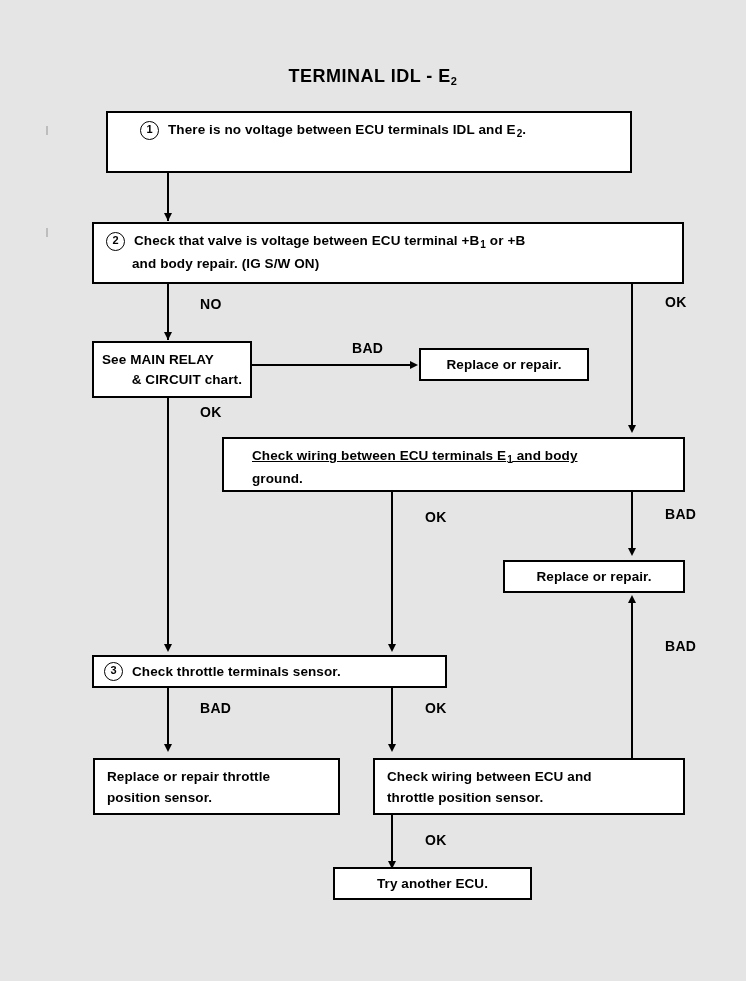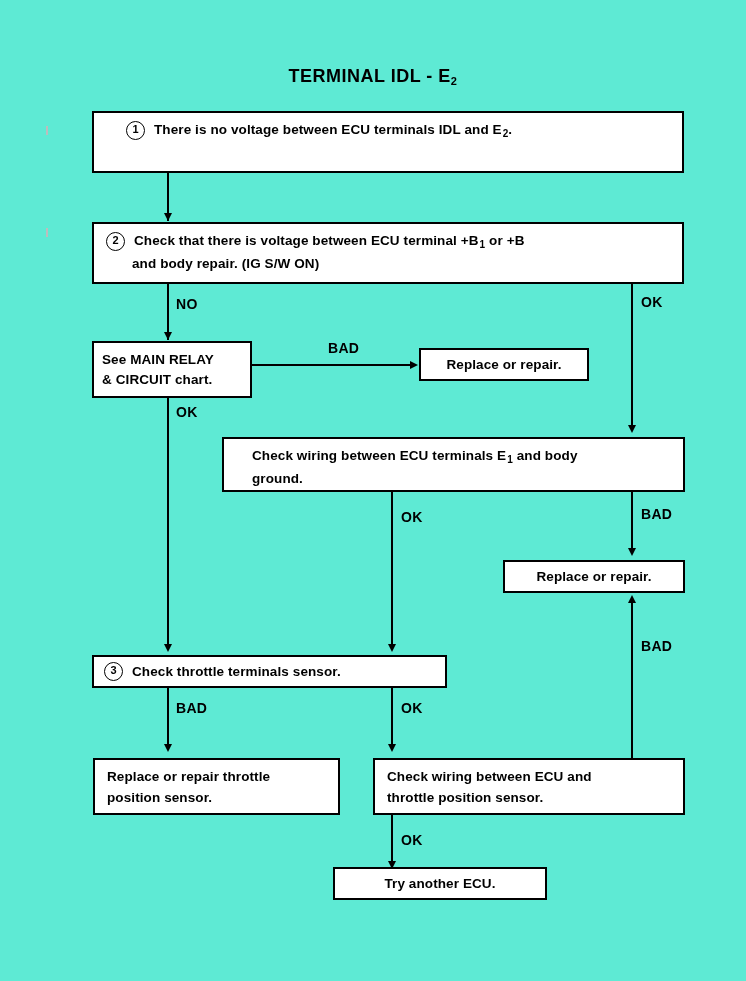--- a/index.html
+++ b/index.html
@@ -7,21 +7,21 @@
     padding: 0;
     background: #ffffff;
   }
   body {
     font-family: "Liberation Sans", sans-serif;
   }
   #page {
     position: relative;
     width: 746px;
     height: 981px;
-    background: #5eead4;
+    background: #e5e5e5;
     overflow: hidden;
   }
   .title {
     position: absolute;
     left: 0;
     top: 66px;
     width: 746px;
     text-align: center;
     font-size: 18px;
     font-weight: bold;
@@ -79,20 +79,21 @@
     margin-right: 9px;
     vertical-align: 1px;
   }
   .lbl {
     position: absolute;
     font-size: 14px;
     font-weight: bold;
     color: #000;
     letter-spacing: 0.3px;
     white-space: nowrap;
+    margin-left: 24px;
   }
   .vline {
     position: absolute;
     width: 2px;
     background: #000;
   }
   .hline {
     position: absolute;
     height: 2px;
     background: #000;
@@ -126,65 +127,65 @@
 
 <div id="page">
 
   <div class="tick" style="left:46px; top:126px; width:2px; height:9px;"></div>
   <div class="tick" style="left:46px; top:228px; width:2px; height:9px;"></div>
 
   <div class="title">
     <span>TERMINAL IDL - E</span><sub>2</sub>
   </div>
 
-  <div class="box" style="left:92px; top:111px; width:592px; height:62px;padding-left:32px;">
+  <div class="box" style="left:106px; top:111px; width:526px; height:62px;padding-left:32px;">
     <span class="line">
       <span class="step-num">1</span><span>There is no voltage between ECU terminals IDL and E</span><sub>2</sub><span>.</span>
     </span>
   </div>
 
   <div class="vline" style="left:167px; top:173px; height:48px;"></div>
   <div class="arrow-down" style="left:164px; top:213px;"></div>
 
   <div class="box" style="left:92px; top:222px; width:592px; height:62px;">
     <span class="line">
-      <span class="step-num">2</span><span>Check that there is voltage between ECU terminal +B</span><sub>1</sub><span> or +B</span>
+      <span class="step-num">2</span><span>Check that valve is voltage between ECU terminal +B</span><sub>1</sub><span> or +B</span>
     </span>
     <span class="line" style="padding-left:26px;">
       <span>and body repair. (IG S/W ON)</span>
     </span>
   </div>
 
   <div class="vline" style="left:167px; top:284px; height:56px;"></div>
   <div class="arrow-down" style="left:164px; top:332px;"></div>
   <div class="lbl" style="left:176px; top:296px;">NO</div>
 
   <div class="vline" style="left:631px; top:284px; height:146px;"></div>
   <div class="arrow-down" style="left:628px; top:425px;"></div>
   <div class="lbl" style="left:641px; top:294px;">OK</div>
 
   <div class="box vcenter" style="left:92px; top:341px; width:160px; height:57px; padding:4px 8px;">
     <span class="line" style="line-height:20px;">See MAIN RELAY</span>
-    <span class="line" style="line-height:20px;">&amp; CIRCUIT chart.</span>
+    <span class="line" style="line-height:20px;text-align:right;">&amp; CIRCUIT chart.</span>
   </div>
 
   <div class="hline" style="left:252px; top:364px; width:162px;"></div>
   <div class="arrow-right" style="left:410px; top:361px;"></div>
   <div class="lbl" style="left:328px; top:340px;">BAD</div>
 
   <div class="box center" style="left:419px; top:348px; width:170px; height:33px;">
     <span>Replace or repair.</span>
   </div>
 
   <div class="vline" style="left:167px; top:398px; height:252px;"></div>
   <div class="arrow-down" style="left:164px; top:644px;"></div>
   <div class="lbl" style="left:176px; top:404px;">OK</div>
 
   <div class="box" style="left:222px; top:437px; width:463px; height:55px;">
-    <span class="line" style="padding-left:16px;">
+    <span class="line" style="padding-left:16px;text-decoration:underline;">
       <span>Check wiring between ECU terminals E</span><sub>1</sub><span> and body</span>
     </span>
     <span class="line" style="padding-left:16px;">ground.</span>
   </div>
 
   <div class="vline" style="left:391px; top:492px; height:158px;"></div>
   <div class="arrow-down" style="left:388px; top:644px;"></div>
   <div class="lbl" style="left:401px; top:509px;">OK</div>
 
   <div class="vline" style="left:631px; top:492px; height:62px;"></div>
@@ -219,17 +220,17 @@
 
   <div class="box vcenter" style="left:93px; top:758px; width:247px; height:57px; padding:4px 12px;">
     <span class="line" style="line-height:21px;">Replace or repair throttle</span>
     <span class="line" style="line-height:21px;">position sensor.</span>
   </div>
 
   <div class="vline" style="left:391px; top:815px; height:52px;"></div>
   <div class="arrow-down" style="left:388px; top:861px;"></div>
   <div class="lbl" style="left:401px; top:832px;">OK</div>
 
-  <div class="box center" style="left:333px; top:867px; width:214px; height:33px;">
+  <div class="box center" style="left:333px; top:867px; width:199px; height:33px;">
     <span>Try another ECU.</span>
   </div>
 
 </div>
 
 </body></html>

